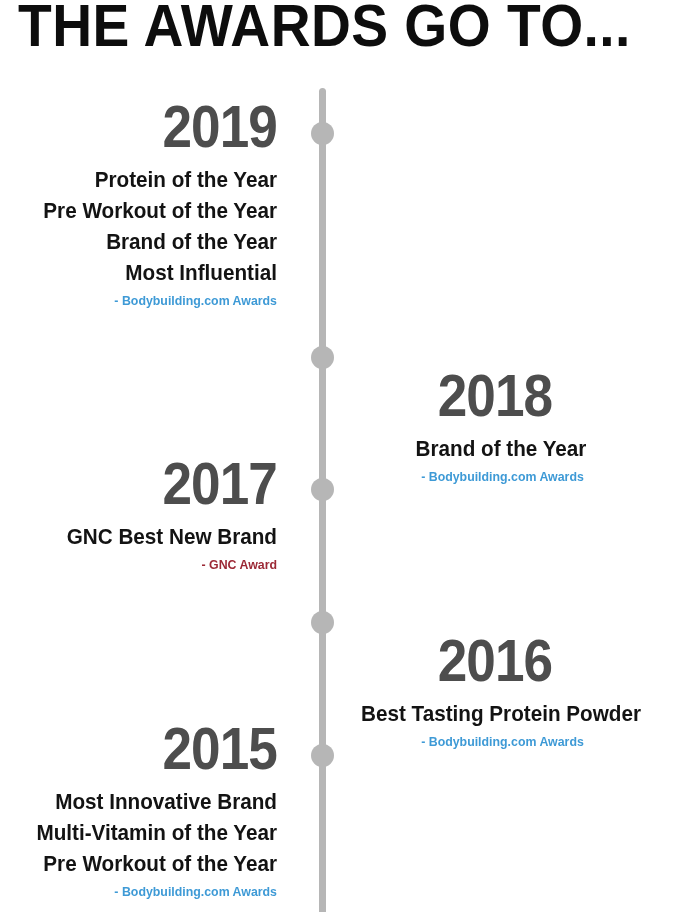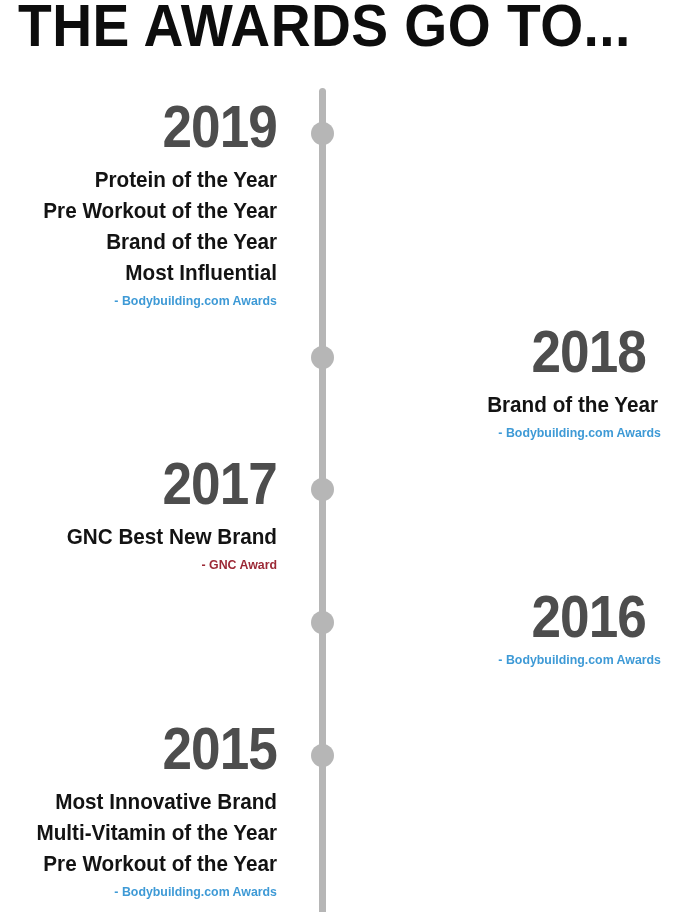--- a/index.html
+++ b/index.html
@@ -51,21 +51,21 @@
     border-radius: 50%;
     background: #b6b6b6;
   }
 
   
   .milestone {
     position: absolute;
     width: 300px;
   }
   .milestone.side-left  { left: -23px;  text-align: right; }
-  .milestone.side-right { left: 376px;  text-align: right;  }
+  .milestone.side-right { left: 360px;  text-align: center; margin-top: 44px;  }
 
   .milestone-year {
     font-size: 59px;
     line-height: 60px;
     font-weight: bold;
     color: #4d4d4d;
     letter-spacing: -1px;
     transform: scaleX(0.90);
   }
   .milestone.side-left .milestone-year  { transform-origin: right center; }
@@ -129,20 +129,23 @@
     <div class="milestone side-left" style="top: 454px;">
       <div class="milestone-year">2017</div>
       <div class="award-list">
         <div class="award-line">GNC Best New Brand</div>
       </div>
       <div class="award-source src-gnc">- GNC Award</div>
     </div>
     <div class="timeline-dot" style="top: 611px;"></div>
     <div class="milestone side-right" style="top: 587px;">
       <div class="milestone-year">2016</div>
+      <div class="award-list">
+        <div class="award-line">Best Tasting Protein Powder</div>
+      </div>
       <div class="award-source src-bodybuilding">- Bodybuilding.com Awards</div>
     </div>
     <div class="timeline-dot" style="top: 744px;"></div>
     <div class="milestone side-left" style="top: 719px;">
       <div class="milestone-year">2015</div>
       <div class="award-list">
         <div class="award-line">Most Innovative Brand</div>
         <div class="award-line">Multi-Vitamin of the Year</div>
         <div class="award-line">Pre Workout of the Year</div>
       </div>

